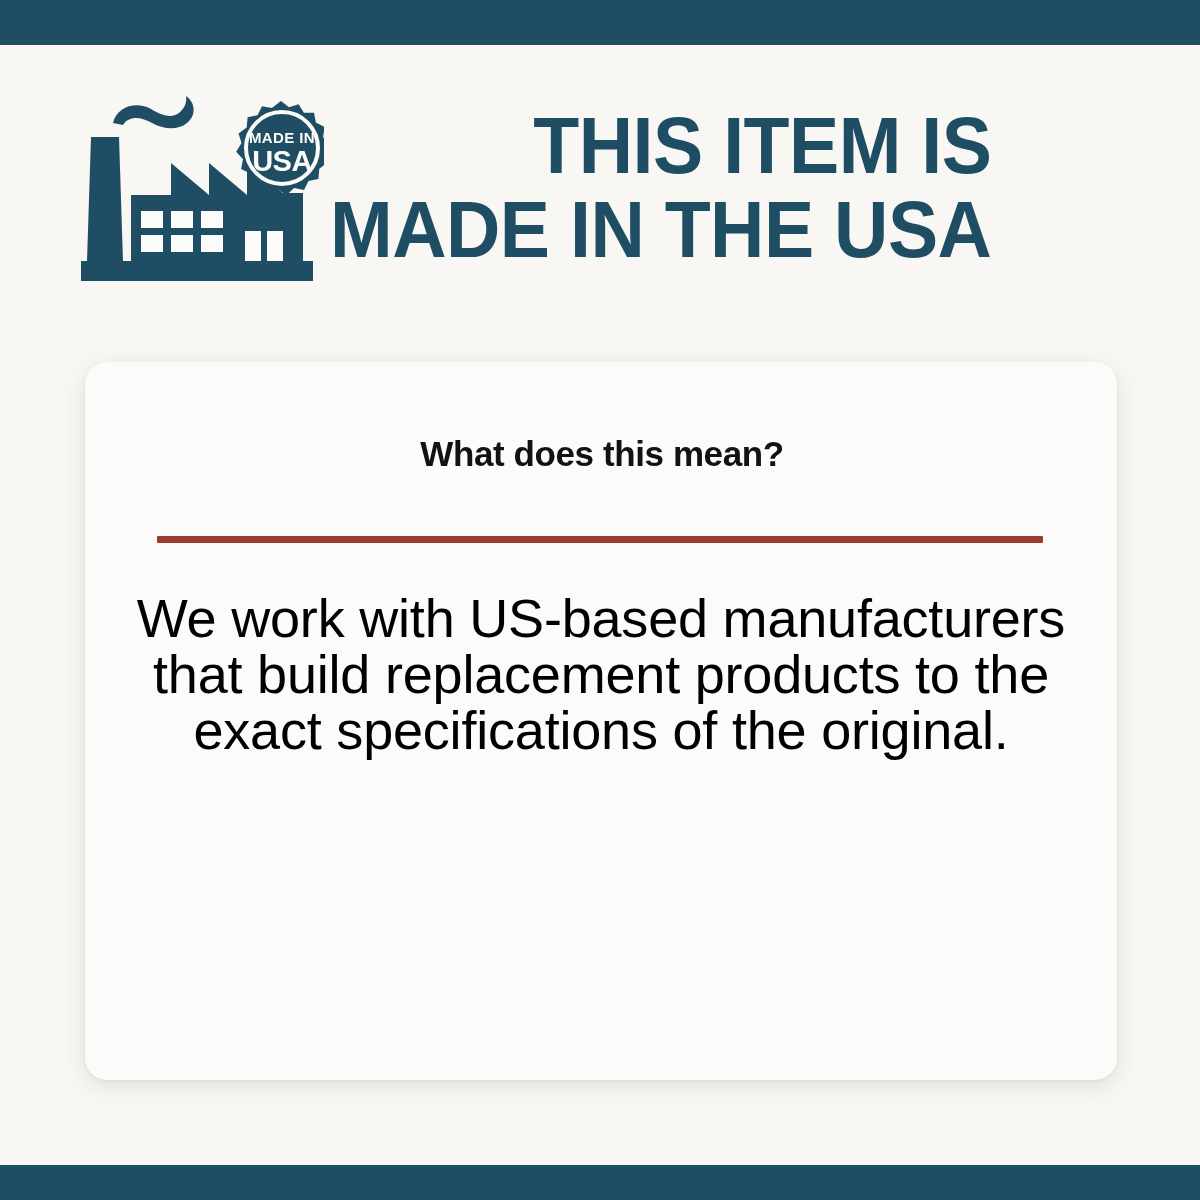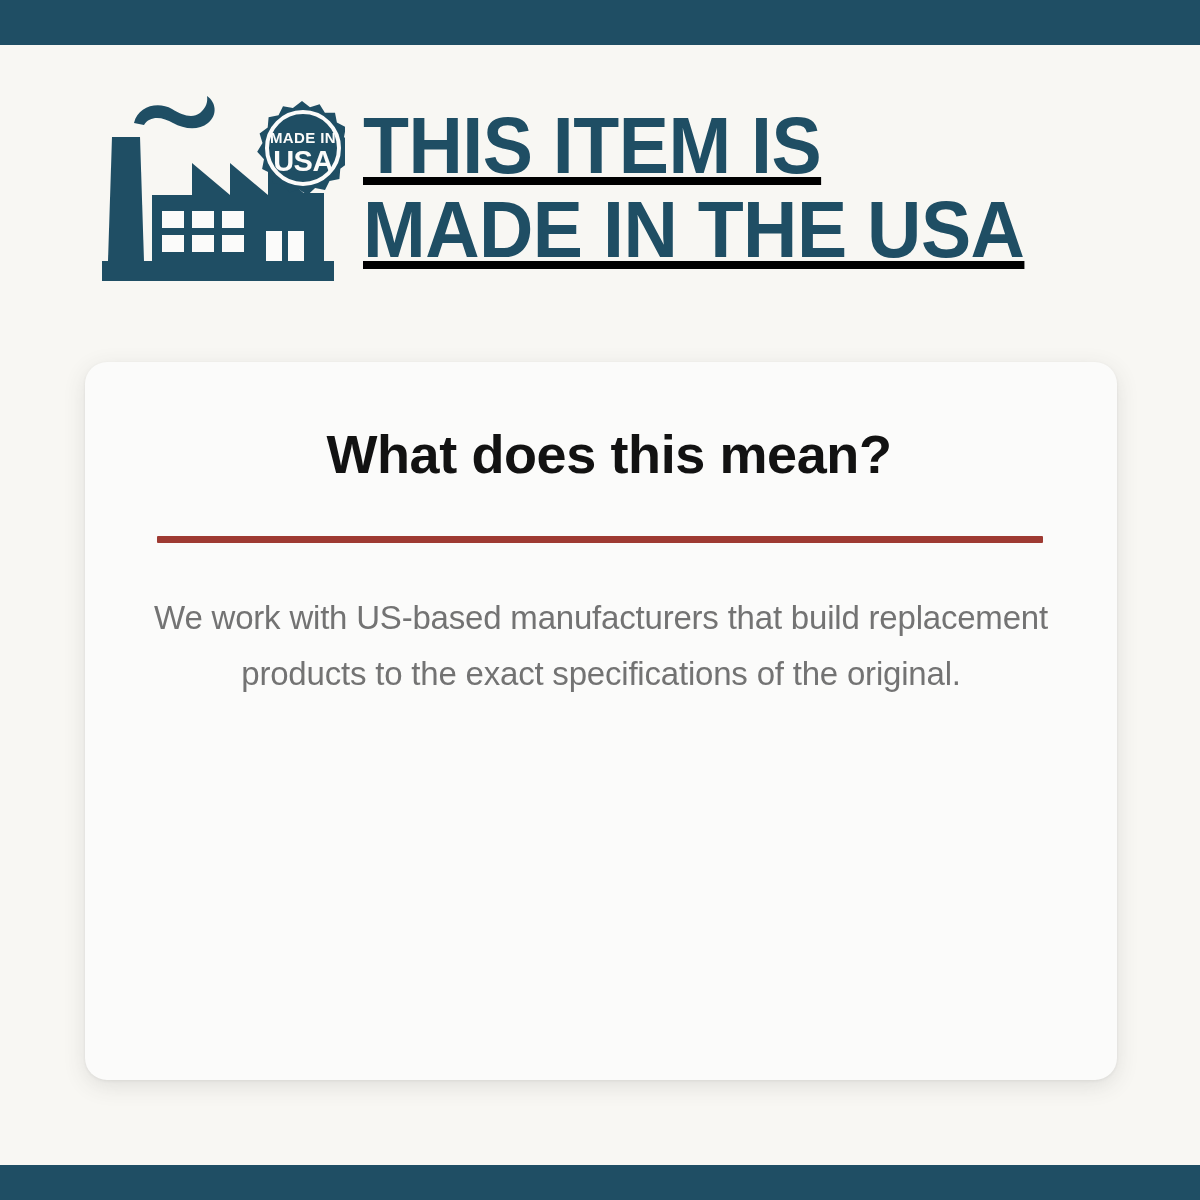--- a/index.html
+++ b/index.html
@@ -36,36 +36,36 @@
   
   .header {
     position: absolute;
     left: 0;
     top: 78px;
     width: 1200px;
     height: 220px;
     display: flex;
     align-items: center;
     justify-content: flex-start;
-    padding-left: 100px;
+    padding-left: 79px;
     box-sizing: border-box;
-    text-decoration: underline;
   }
 
   .logo-wrap {
     position: relative;
     width: 245px;
     height: 190px;
     flex: 0 0 auto;
   }
   .logo-wrap svg { display: block; }
 
   .title-block {
-    margin-left: 18px;
+    margin-left: 6px;
     flex: 0 0 auto;
+    text-align: right;
   }
   .title-line {
     color: #1f4e64;
     font-family: "Liberation Sans Narrow", "Liberation Sans", sans-serif;
     font-weight: bold;
     font-size: 80px;
     line-height: 84px;
     letter-spacing: -0.5px;
     white-space: nowrap;
     transform: scaleX(0.94);
@@ -81,51 +81,51 @@
     height: 718px;
     background: #fbfbfa;
     border-radius: 22px;
     box-shadow: 0 6px 22px rgba(60,60,60,0.13),
                 0 1px 3px rgba(60,60,60,0.08);
     box-sizing: border-box;
   }
 
   .card-heading {
     position: absolute;
-    left: 8px;
+    left: 1px;
     top: 62px;
     width: 100%;
     text-align: center;
     color: #121212;
     font-family: "Liberation Sans", sans-serif;
     font-weight: bold;
-    font-size: 54px;
+    font-size: 35px;
     line-height: 60px;
     letter-spacing: -0.4px;
   }
 
   .divider {
     position: absolute;
     left: 72px;
     top: 174px;
     width: 886px;
     height: 7px;
     background: #9e3a32;
     border-radius: 1px;
   }
 
   .para {
     position: absolute;
     left: 40px;
     width: 952px;
     text-align: center;
-    color: #737373;
+    color: #000000;
     font-family: "Liberation Sans", sans-serif;
     font-weight: normal;
-    font-size: 33px;
+    font-size: 54px;
     line-height: 56px;
     letter-spacing: -0.2px;
   }
   .para-1 { top: 228px; }
   .para-2 { top: 508px; }
 </style>
 </head>
 <body>
 
 <div class="page">

